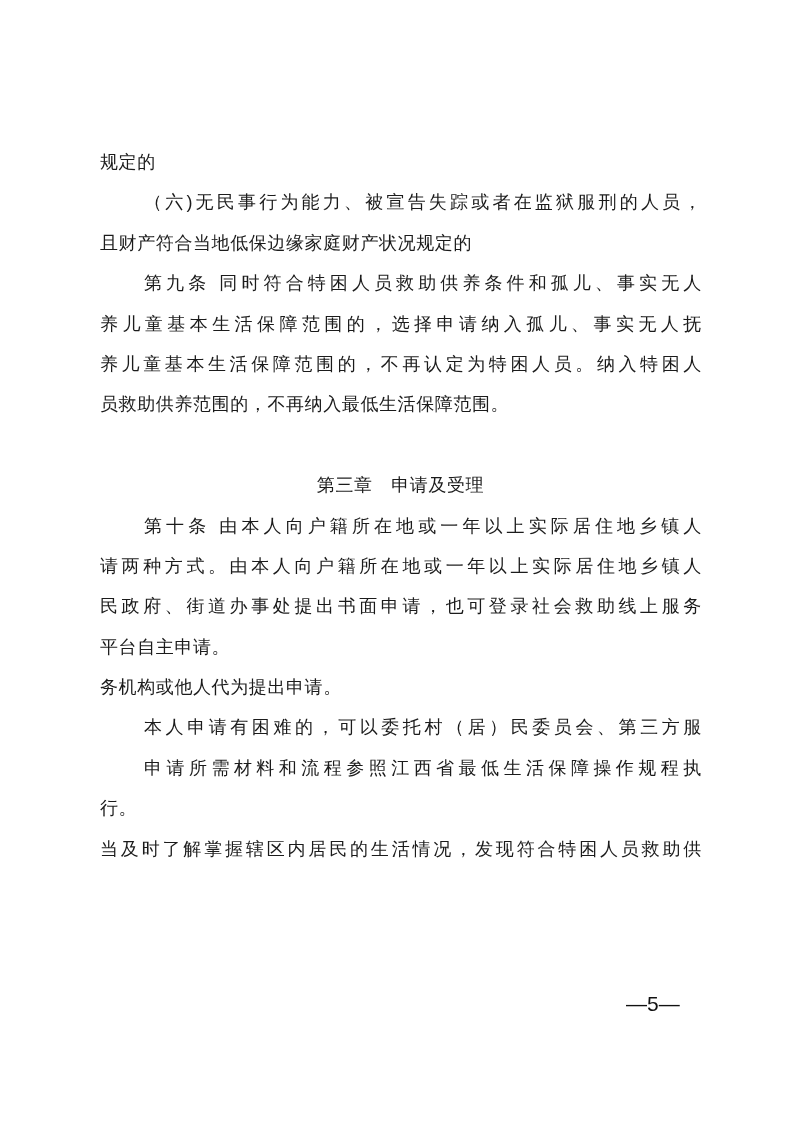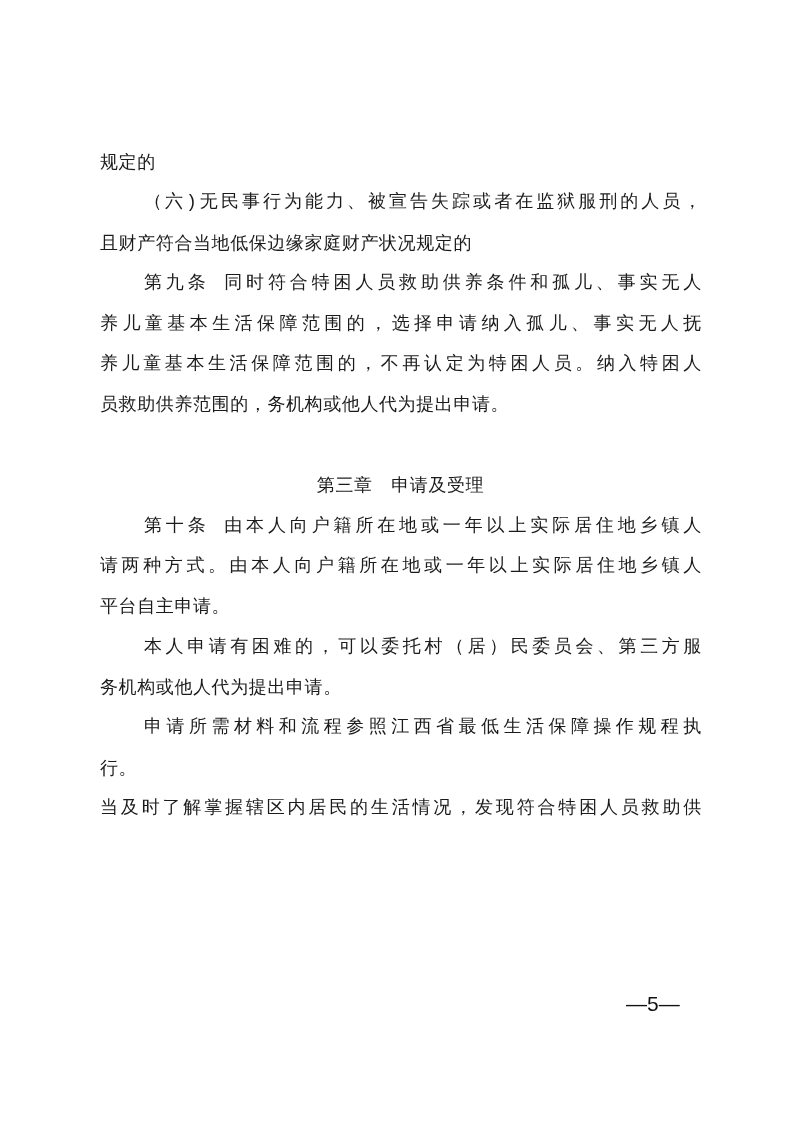--- a/index.html
+++ b/index.html
@@ -22,21 +22,20 @@
     line-height:40.4px;
     font-size:18px;
     letter-spacing:0.6px;
     white-space:nowrap;
   }
   .line.indent { text-indent:44px; }
   .line.j {
     letter-spacing:-0.3px;
     text-align:justify;
     text-align-last:justify;
-    font-family:Liberation Mono, monospace;
   }
   .line.center {
     text-align-last:center;
     letter-spacing:0.6px;
   }
   .spacer { height:40.4px; }
   .pagenum {
     position:absolute;
     left:626px; top:991px;
     font-size:21px;
@@ -48,26 +47,27 @@
 </head>
 <body>
 
 <div class="textblock">
   <div class="line">规定的</div>
   <div class="line j indent">（六)无民事行为能力、被宣告失踪或者在监狱服刑的人员，</div>
   <div class="line">且财产符合当地低保边缘家庭财产状况规定的</div>
   <div class="line j indent">第九条 同时符合特困人员救助供养条件和孤儿、事实无人</div>
   <div class="line j">养儿童基本生活保障范围的，选择申请纳入孤儿、事实无人抚</div>
   <div class="line j">养儿童基本生活保障范围的，不再认定为特困人员。纳入特困人</div>
-  <div class="line">员救助供养范围的，务机构或他人代为提出申请。</div>
+  <div class="line">员救助供养范围的，不再纳入最低生活保障范围。</div>
   <div class="spacer"></div>
   <div class="line center">第三章　申请及受理</div>
   <div class="line j indent">第十条 由本人向户籍所在地或一年以上实际居住地乡镇人</div>
   <div class="line j">请两种方式。由本人向户籍所在地或一年以上实际居住地乡镇人</div>
+  <div class="line j">民政府、街道办事处提出书面申请，也可登录社会救助线上服务</div>
   <div class="line">平台自主申请。</div>
+  <div class="line">务机构或他人代为提出申请。</div>
   <div class="line j indent">本人申请有困难的，可以委托村（居）民委员会、第三方服</div>
-  <div class="line">务机构或他人代为提出申请。</div>
   <div class="line j indent">申请所需材料和流程参照江西省最低生活保障操作规程执</div>
   <div class="line">行。</div>
   <div class="line j">当及时了解掌握辖区内居民的生活情况，发现符合特困人员救助供</div>
 </div>
 
 <div class="pagenum">—5—</div>
 
 </body></html>

